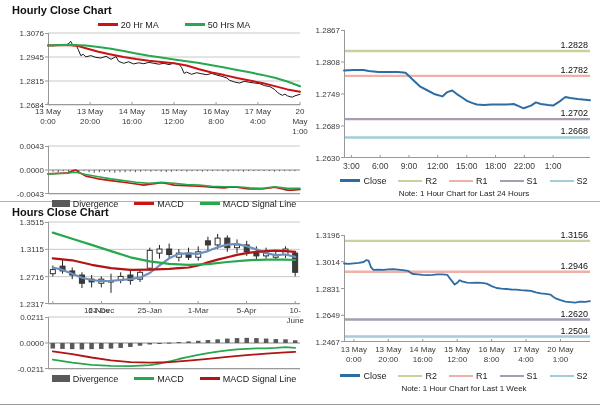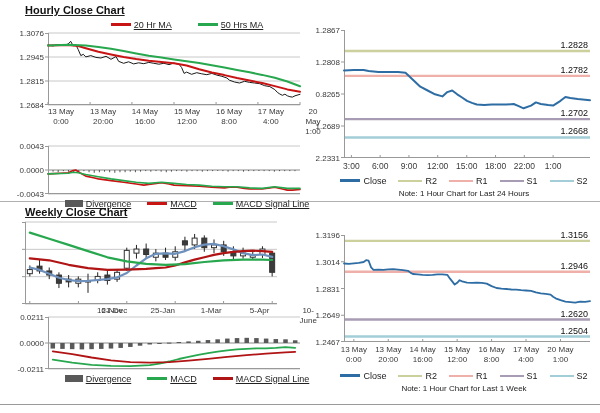--- a/index.html
+++ b/index.html
@@ -5,21 +5,21 @@
   * { margin:0; padding:0; box-sizing:border-box; }
   html,body { background:#fff; }
   body {
     width:600px; height:413px; overflow:hidden;
     font-family:"Liberation Sans", sans-serif; color:#222; position:relative;
   }
   .row { display:flex; width:600px; }
   .row-top { height:202px; border-bottom:1px solid #b0b0b0; }
   .row-bottom { height:203px; border-bottom:1px solid #9a9a9a; }
   .panel { position:relative; }
-  .panel-left { width:300px; padding-left:25px;text-decoration:underline; }
+  .panel-left { width:300px; padding-left:12px; }
   .panel-right { width:300px; padding-left:4px; }
   .chart-title { font-size:11px; font-weight:bold; color:#111; padding:4px 0 2px 0; }
   .legend { display:flex; justify-content:center; align-items:center; gap:26px; height:13px; font-size:9px; color:#222; }
   .legend .li { display:flex; align-items:center; gap:3px; }
   .legend .sw-line { display:inline-block; width:20px; height:3px; }
   .legend .sw-thin { display:inline-block; width:24px; height:2px; }
   .legend .sw-bar  { display:inline-block; width:18px; height:7px; }
   .chart-row { display:flex; align-items:flex-start; }
   .yaxis { position:relative; font-size:8px; color:#3a3a3a; text-align:right; padding-right:4px; }
   .yaxis span { position:absolute; right:4px; transform:translateY(-50%); white-space:nowrap; }
@@ -173,23 +173,23 @@
         </span>
       </div>
   </div>
 
   <div class="panel panel-right">
     <div class="spacer-top"></div>
     <div class="chart-row">
       <div class="yaxis" style="width:40px;height:128px;">
           <span style="top: 0%;">1.2867</span>
           <span style="top: 25%;">1.2808</span>
-          <span style="top: 50%;">0.8265</span>
+          <span style="top: 50%;">1.2749</span>
           <span style="top: 75%;">1.2689</span>
-          <span style="top: 100%;">2.2331</span>
+          <span style="top: 100%;">1.2630</span>
         </div>
       <svg width="246" height="128">
           <line x1="0.5" x2="0.5" y1="0" y2="128" stroke="#999999"></line>
           <line x1="0" x2="246" y1="127.5" y2="127.5" stroke="#999999"></line>
           <line x1="-3" x2="0" y1="0.5" y2="0.5" stroke="#999999"></line>
           <line x1="-3" x2="0" y1="32" y2="32" stroke="#999999"></line>
           <line x1="-3" x2="0" y1="64" y2="64" stroke="#999999"></line>
           <line x1="-3" x2="0" y1="96" y2="96" stroke="#999999"></line>
           <line x1="-3" x2="0" y1="127.5" y2="127.5" stroke="#999999"></line>
           <line x1="7.38" x2="7.38" y1="128" y2="125" stroke="#999999"></line>
@@ -242,22 +242,28 @@
           <span class="sw-thin" style="background: rgb(163, 206, 216);"></span>
           <span>S2</span>
         </span>
       </div>
     <div class="note" style="margin-left:30px;width:260px;">Note: 1 Hour Chart for Last 24 Hours</div>
   </div>
 </div>
 
 <div class="row row-bottom">
   <div class="panel panel-left">
-    <div class="chart-title">Weekly Close Chart</div>
+    <div class="chart-title">Hours Close Chart</div>
     <div class="chart-row" style="margin-top:2px;">
+      <div class="yaxis" style="width:36px;height:82px;">
+          <span style="top: 0%;">1.3515</span>
+          <span style="top: 33.3333%;">1.3115</span>
+          <span style="top: 66.6667%;">1.2716</span>
+          <span style="top: 100%;">1.2317</span>
+        </div>
       <svg width="252" height="82">
           <line x1="0" x2="252" y1="0" y2="0" stroke="#c8c8c8" stroke-width="1"></line>
           <line x1="0" x2="252" y1="27.333333333333332" y2="27.333333333333332" stroke="#c8c8c8" stroke-width="1"></line>
           <line x1="0" x2="252" y1="54.666666666666664" y2="54.666666666666664" stroke="#c8c8c8" stroke-width="1"></line>
           <line x1="0" x2="252" y1="82" y2="82" stroke="#c8c8c8" stroke-width="1"></line>
           <line x1="0.5" x2="0.5" y1="0" y2="82" stroke="#999999"></line>
           <line x1="0" x2="252" y1="81.5" y2="81.5" stroke="#999999"></line>
           <line x1="-3" x2="0" y1="0.5" y2="0.5" stroke="#999999"></line>
           <line x1="-3" x2="0" y1="27.333333333333332" y2="27.333333333333332" stroke="#999999"></line>
           <line x1="-3" x2="0" y1="54.666666666666664" y2="54.666666666666664" stroke="#999999"></line>

